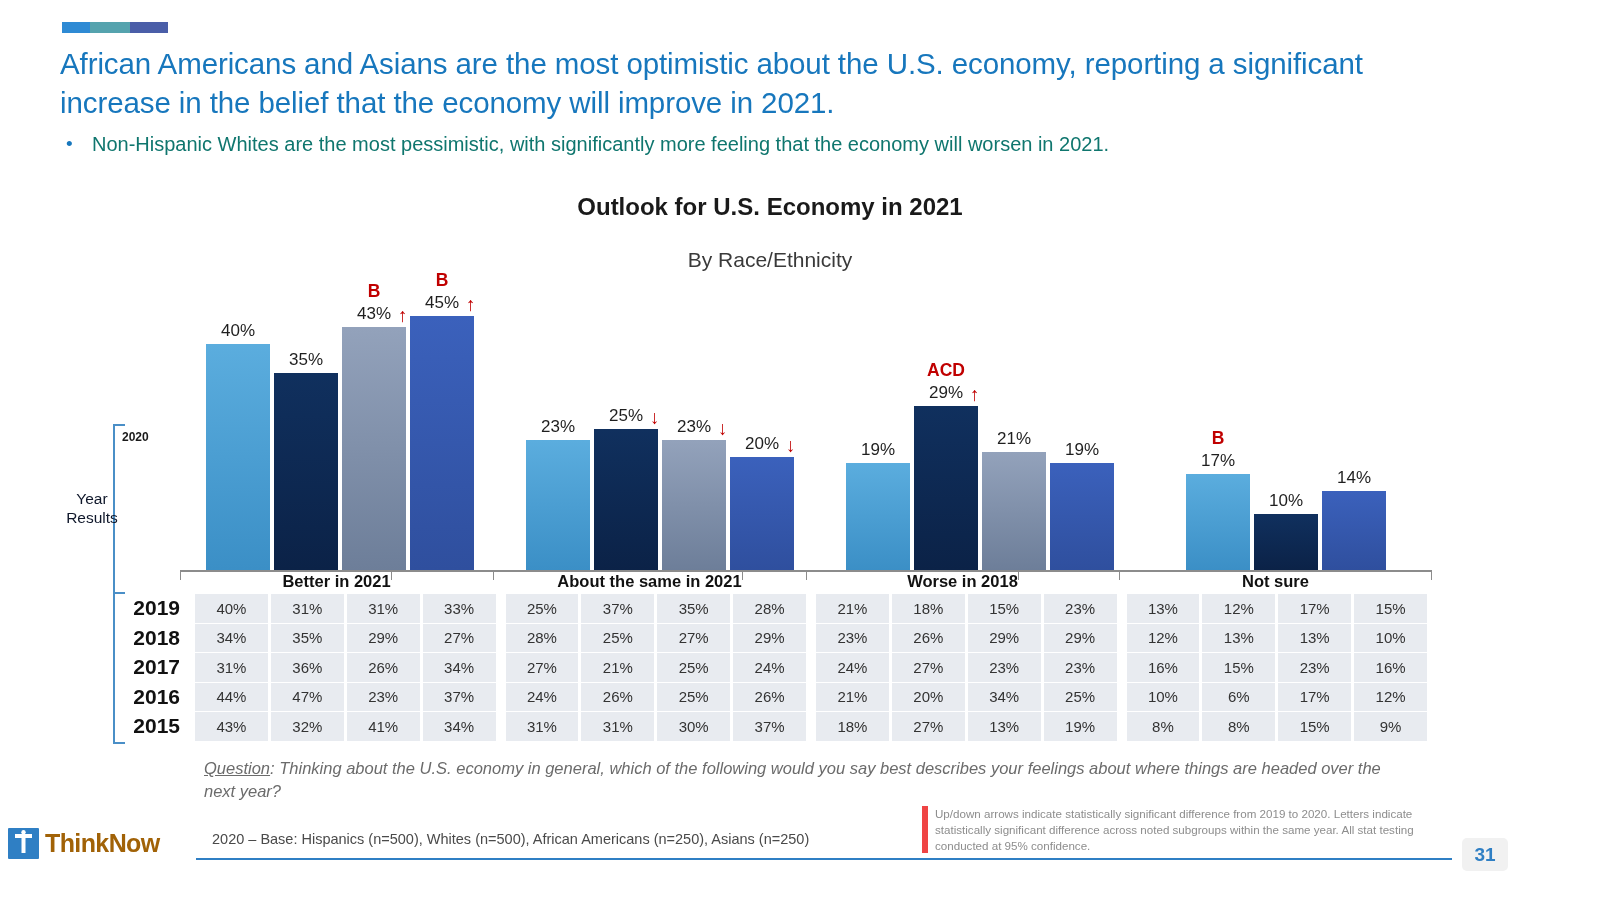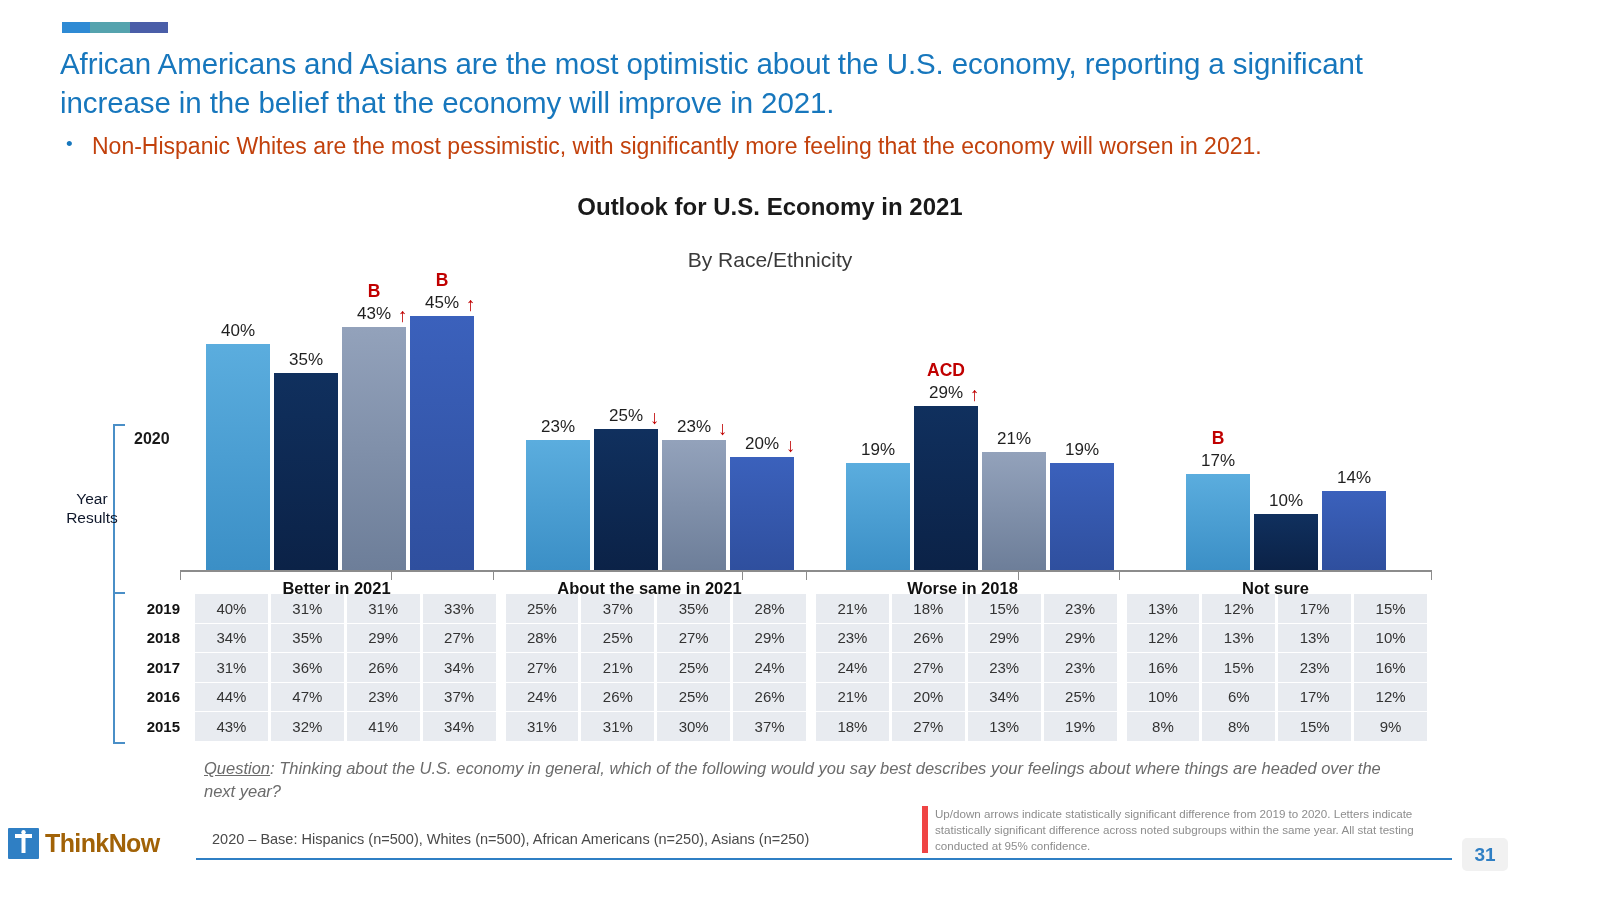--- a/index.html
+++ b/index.html
@@ -22,21 +22,21 @@
   .headline {
     position: absolute; left: 60px; top: 44px; width: 1330px;
     font-size: 29.5px; line-height: 1.33; color: #1777bd; font-weight: 400;
     letter-spacing: -0.1px;
   }
   .bullet-row {
     position: absolute; left: 66px; top: 132px; width: 1330px;
     display: flex; align-items: flex-start; gap: 12px;
   }
   .bullet-dot { color: #1777bd; font-size: 19px; line-height: 1.25; width: 14px; flex: none; }
-  .bullet-txt { font-size: 23px; color: #c2410c; line-height: 1.25; }
+  .bullet-txt { font-size: 20px; color: #0f766e; line-height: 1.25; }
 
   
   .chart-title {
     position: absolute; left: 180px; top: 193px; width: 1180px; text-align: center;
     font-size: 24px; font-weight: bold; color: #1a1a1a;
   }
   .chart-sub {
     position: absolute; left: 180px; top: 224px; width: 1180px; text-align: center;
     font-size: 21px; color: #3a3a3a; margin-top: 24px;
   }
@@ -77,46 +77,46 @@
   }
 
   .axis-line {
     position: absolute; left: 180px; top: 570px; width: 1252px; height: 2px; background: #8c8c8c;
   }
   .catrow {
     position: absolute; left: 180px; top: 572px; width: 1252px; display: flex;
   }
   .catcell {
     flex: 1 1 0; position: relative; text-align: center;
-    font-size: 16.5px; font-weight: bold; color: #111; padding-top: 7px;
+    font-size: 16.5px; font-weight: bold; color: #111; padding-top: 0;
   }
   .catcell::before, .catcell::after {
     content: ""; position: absolute; top: 0; width: 1px; height: 8px; background: #8c8c8c;
   }
   .catcell::before { left: 0; }
   .catcell:last-child::after { right: 0; }
 
   
   .yaxis { position: absolute; left: 113px; top: 424px; width: 2px; height: 318px; background: #4a8fc7; }
   .ytick { position: absolute; left: 113px; width: 12px; height: 2px; background: #4a8fc7; }
   .y2020 {
-    position: absolute; left: 134px; top: 430px;
-    font-size: 16px; font-weight: bold; color: #1a1a1a;
+    position: absolute; left: 122px; top: 430px;
+    font-size: 12px; font-weight: bold; color: #1a1a1a;
   }
   .yrlabel {
     position: absolute; left: 60px; top: 490px; width: 64px; text-align: center;
     font-size: 15.5px; color: #0f172a; line-height: 1.22;
   }
 
   
   #table { position: absolute; left: 128px; top: 594px; width: 1304px; }
   .trow { display: flex; align-items: stretch; height: 28.5px; margin-bottom: 1px; }
   .tyear {
     width: 62px; flex: none; display: flex; align-items: center; justify-content: flex-end;
-    padding-right: 10px; font-size: 15px; font-weight: bold; color: #111;
+    padding-right: 10px; font-size: 21px; font-weight: bold; color: #111;
   }
   .tgroups { flex: 1 1 auto; display: flex; }
   .tgrp { flex: 1 1 0; display: flex; gap: 3px; padding: 0 5px; }
   .tcell {
     flex: 1 1 0; background: #e8ebf0; display: flex; align-items: center; justify-content: center;
     font-size: 15px; color: #333;
   }
 
   
   .question {

